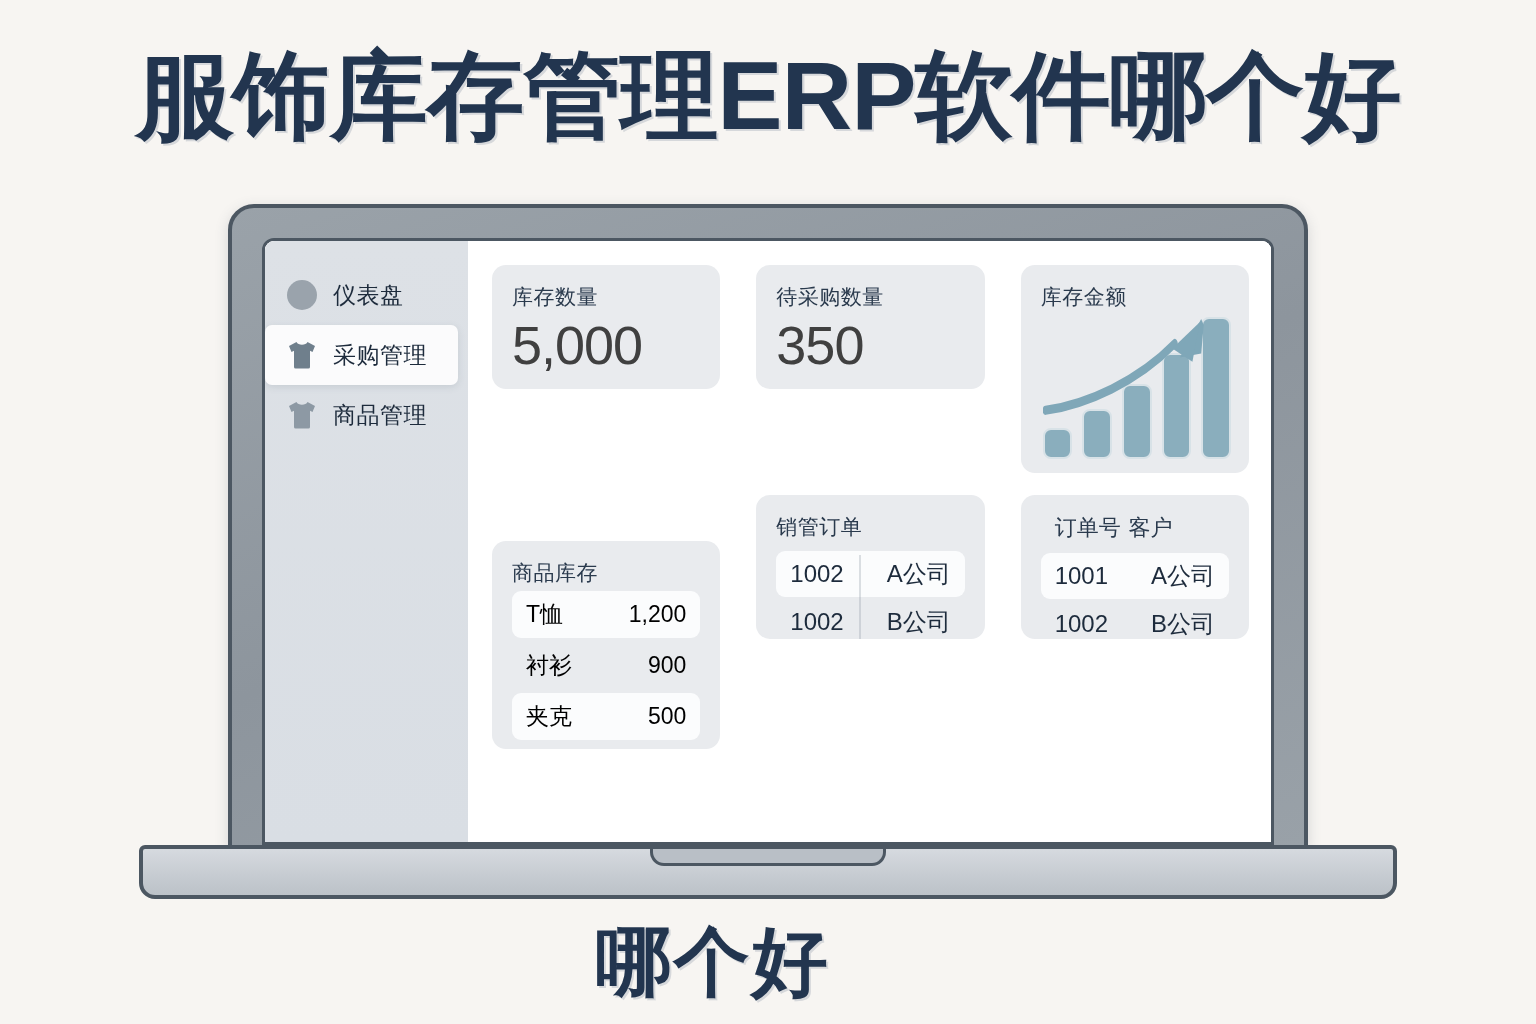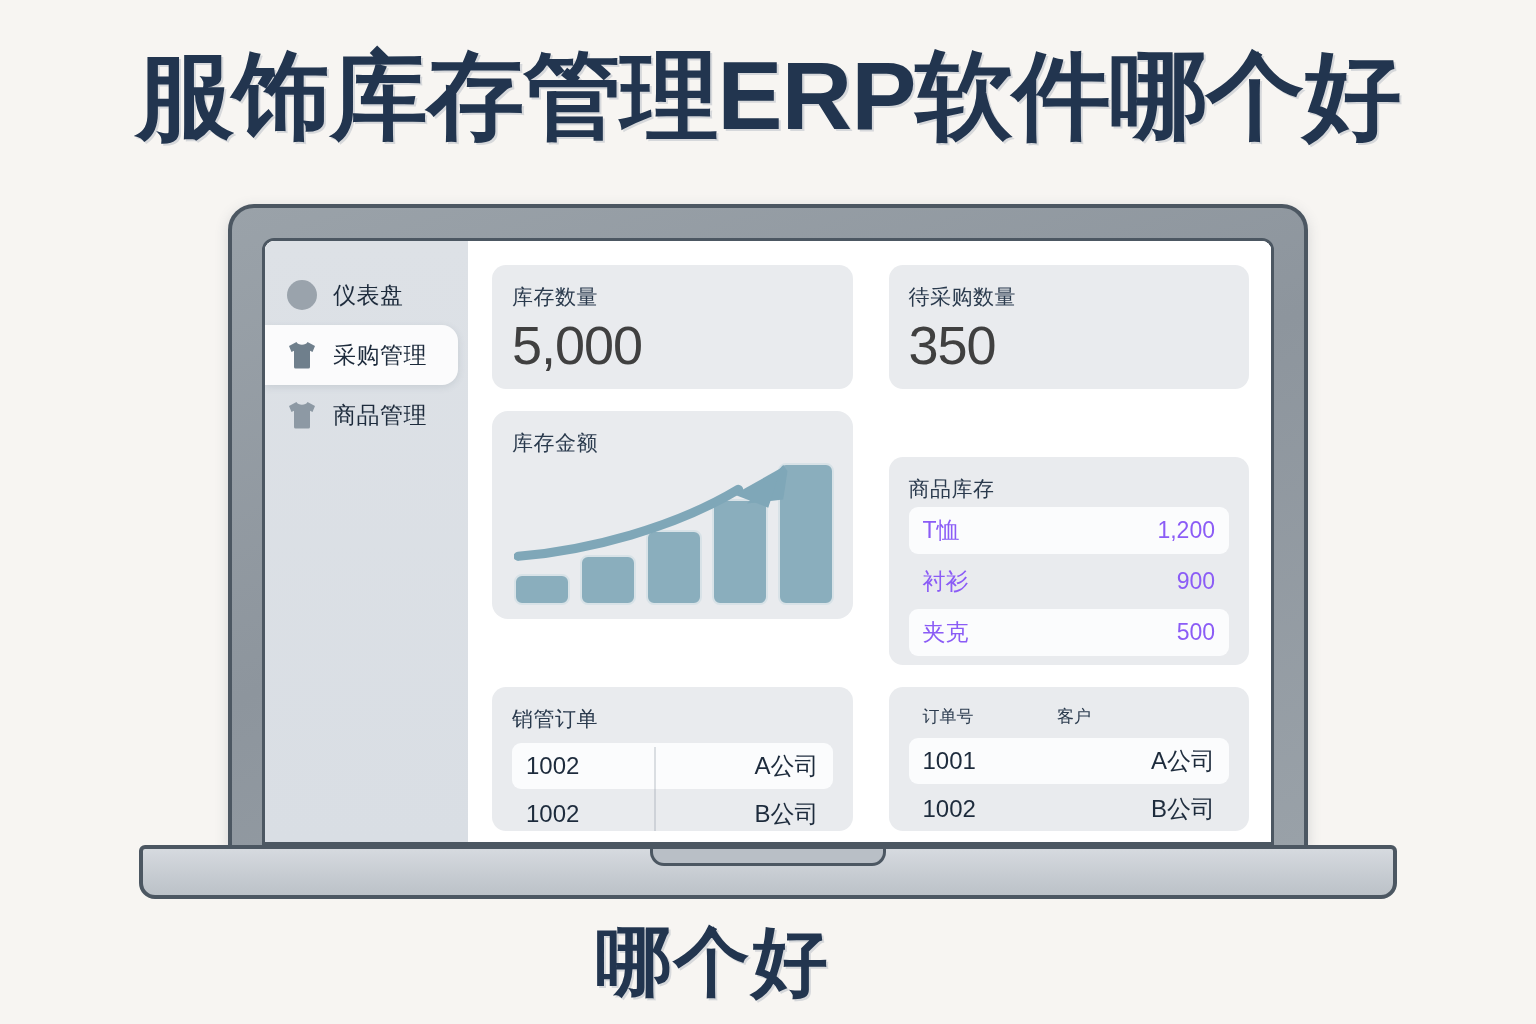--- a/index.html
+++ b/index.html
@@ -126,20 +126,21 @@
     gap: 14px;
     height: 60px;
     padding-left: 20px;
     margin-right: 10px;
     border-radius: 0 16px 16px 0;
   }
 
   .nav-item.active {
     background: #fbfbfc;
     box-shadow: 0 2px 7px rgba(90,105,120,.16);
+    border-radius: 7px;
   }
 
   .nav-label {
     font-size: 23px;
     color: #1d2b3c;
     font-weight: 500;
     letter-spacing: .5px;
   }
 
   .nav-icon {
@@ -177,21 +178,21 @@
     height: 4px;
     border-radius: 2px;
     background: #f3f5f7;
   }
 
   
   .content {
     flex: 1;
     padding: 24px 22px 0 24px;
     display: grid;
-    grid-template-columns: 1fr 1fr;
+    grid-template-columns: 1fr 1fr 1fr;
     grid-auto-rows: min-content;
     column-gap: 36px;
     row-gap: 22px;
     background: #ffffff;
     overflow: hidden;
   }
 
   .card {
     background: #e9ebee;
     border-radius: 14px;
@@ -214,21 +215,20 @@
     color: #404040;
     letter-spacing: -1px;
     line-height: 1.05;
   }
 
   .card-chart {
     height: 208px;
     padding-bottom: 10px;
     position: relative;
     overflow: hidden;
-    border-radius: 16px;
   }
 
   .chart-area {
     position: absolute;
     left: 22px;
     right: 18px;
     bottom: 14px;
     top: 52px;
   }
 
@@ -258,40 +258,40 @@
 
   .card-list { height: 208px; margin-top: 46px; }
 
   .row {
     display: flex;
     align-items: center;
     justify-content: space-between;
     height: 47px;
     padding: 0 14px;
     font-size: 23px;
-    color: #8b5cf6;
+    color: #000000;
     font-weight: 500;
     border-radius: 9px;
     margin-top: 4px;
   }
   .row.alt { background: #fbfcfd; }
 
   .row .amt { font-variant-numeric: tabular-nums; }
 
   
   .card-table {
     height: 144px;
     padding-bottom: 0;
     overflow: hidden;
     position: relative;
   }
 
   .t-head {
     display: flex;
-    font-size: 17px;
+    font-size: 22px;
     color: #2a3a4d;
     font-weight: 500;
     padding: 0 14px 8px 14px;
   }
   .t-head .c1 { width: 46%; }
   .t-head .c2 { width: 54%; }
 
   .t-row {
     display: flex;
     align-items: center;

